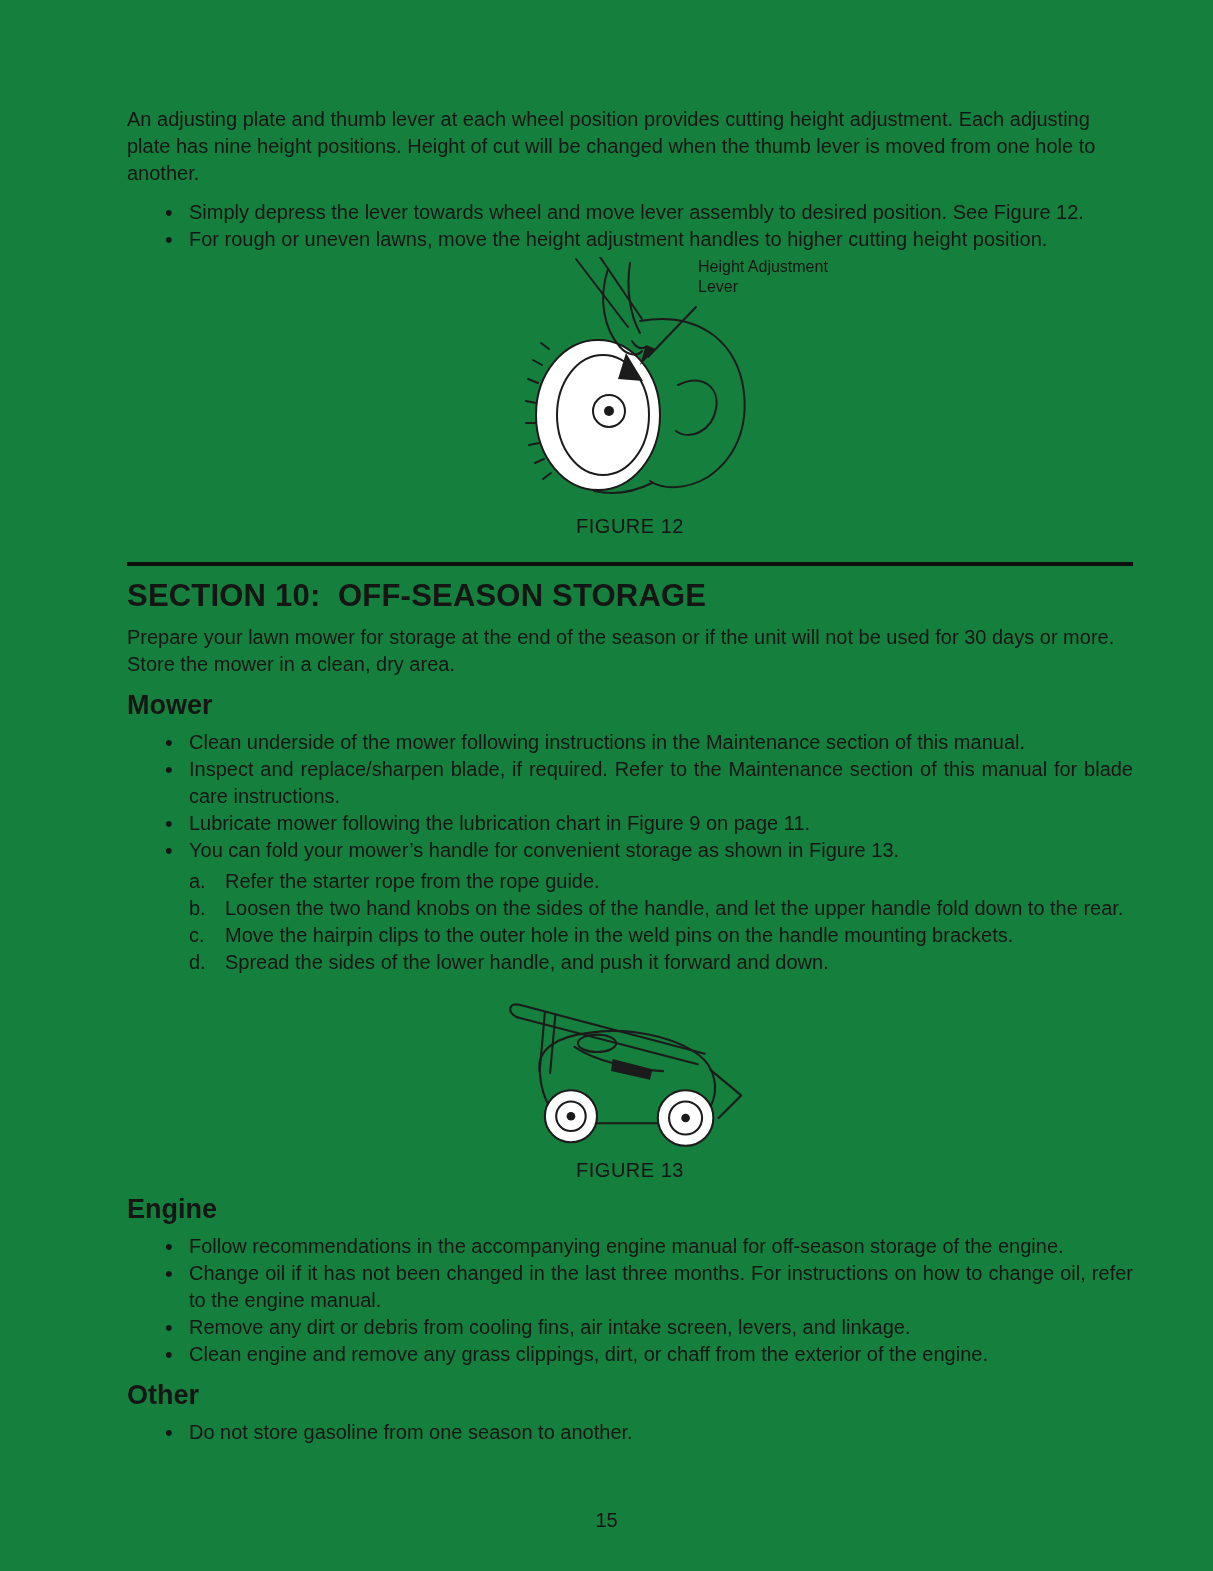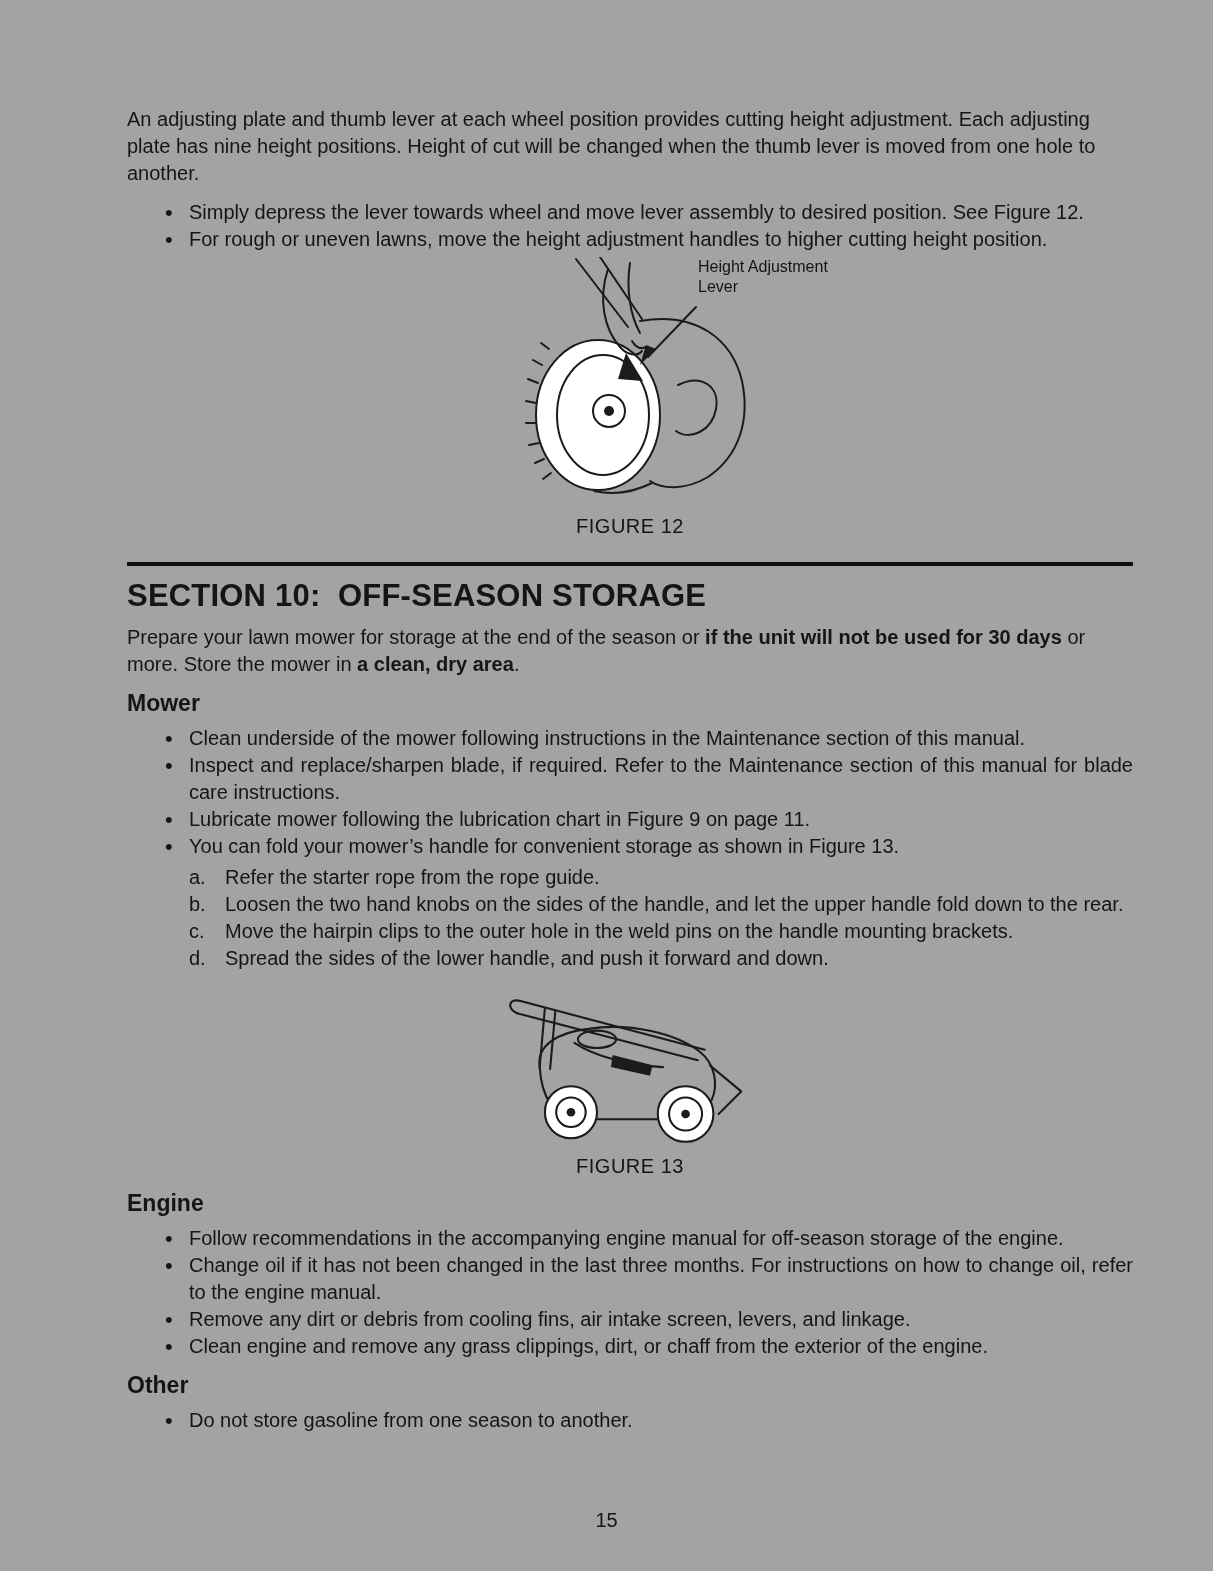--- a/index.html
+++ b/index.html
@@ -1,33 +1,33 @@
 <!DOCTYPE html>
 <html><head>
 <meta charset="utf-8">
 <style>
   * { box-sizing: border-box; }
   html,body { margin:0; padding:0; background:#e9e9e9; }
   .page {
-    width:1213px; height:1571px; background:#a3a3a3; position:relative;
+    width:1213px; height:1571px; background:#15803d; position:relative;
     font-family:"Liberation Sans", sans-serif; color:#151515; overflow:hidden;
     margin:0 auto;
   }
   .content { padding:106px 80px 0 127px; }
   .body-text { font-size:20px; line-height:1.35; margin:0 0 12px; }
   .bullets { list-style:none; margin:0 0 4px; padding:0 0 0 36px; }
   .bullets li { position:relative; padding-left:26px; font-size:20px; line-height:1.35; }
   .bullets li::before { content:"\2022"; position:absolute; left:2px; top:-1px; font-size:22px; }
   li.justify { text-align:justify; }
   .steps { list-style:none; margin:0; padding:0 0 0 62px; }
   .steps li { display:flex; font-size:20px; line-height:1.35; }
   .steps .letter { width:36px; flex:0 0 36px; }
   h1 { font-size:31px; font-weight:bold; margin:12px 0 10px; white-space:pre-wrap; letter-spacing:0.2px; }
-  h2 { font-size:23px; font-weight:bold; margin:12px 0 8px; }
-  .b { font-weight:bold; }
+  h2 { font-size:27px; font-weight:bold; margin:12px 0 8px; }
+  .b { font-weight:normal; }
   .caption { text-align:center; font-size:20px; margin:8px 0 0; letter-spacing:0.5px; }
   .rule { height:4px; background:#0f0f0f; margin:24px 0 2px; }
   .fig12 { position:relative; width:560px; height:250px; margin:4px auto 0; }
   .fig12 svg { position:absolute; left:130px; top:0; }
   .fig12 .callout { position:absolute; left:348px; top:0; font-size:16px; line-height:1.25; }
   .fig13 { text-align:center; margin:10px 0 0; height:165px; }
   .note { margin-top:10px; margin-bottom:2px; }
   .page-number { position:absolute; bottom:39px; left:0; width:100%; text-align:center; font-size:20px; }
   svg { stroke-linecap:round; stroke-linejoin:round; }
 </style>

